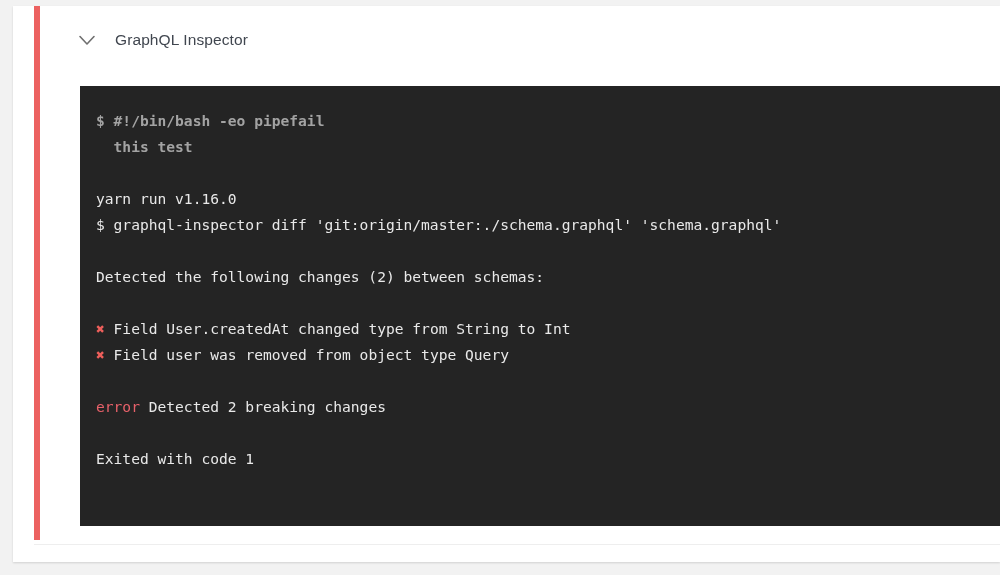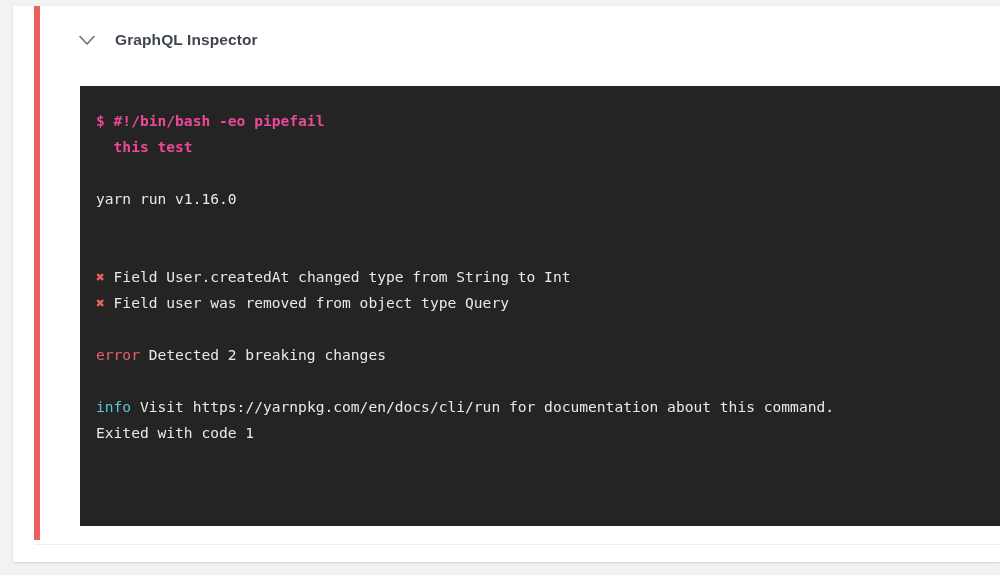--- a/index.html
+++ b/index.html
@@ -63,21 +63,21 @@
     align-items: center;
     justify-content: center;
     color: #6b6b6b;
     flex: 0 0 auto;
   }
   .chevron-icon svg {
     display: block;
   }
   .step-title {
     font-size: 15.5px;
-    font-weight: bold;
+    font-weight: normal;
     color: #40464f;
     letter-spacing: 0.1px;
     white-space: nowrap;
   }
 
   
   .terminal {
     position: absolute;
     left: 67px;
     top: 80px;
@@ -94,21 +94,21 @@
     line-height: 26px;
     color: #e9e9e9;
     padding: 0 16px;
   }
   .line {
     white-space: pre;
     min-height: 26px;
   }
   .line.cmd {
     font-weight: bold;
-    color: #ec4899;
+    color: #a3a3a3;
   }
   .line.blank {
     height: 26px;
   }
   .tok-err {
     color: #e8616a;
   }
   .tok-info {
     color: #57c8d6;
   }
@@ -144,28 +144,29 @@
       </span>
       <span class="step-title">GraphQL Inspector</span>
     </div>
 
     <div class="terminal">
       <div class="term-inner">
           <div class="line cmd">$ #!/bin/bash -eo pipefail</div>
           <div class="line cmd">  this test</div>
           <div class="line blank">&nbsp;</div>
           <div class="line">yarn run v1.16.0</div>
+          <div class="line">$ graphql-inspector diff 'git:origin/master:./schema.graphql' 'schema.graphql'</div>
           <div class="line blank">&nbsp;</div>
+          <div class="line">Detected the following changes (2) between schemas:</div>
           <div class="line blank">&nbsp;</div>
           <div class="line"><span class="tok-x">✖</span> Field User.createdAt changed type from String to Int</div>
           <div class="line"><span class="tok-x">✖</span> Field user was removed from object type Query</div>
           <div class="line blank">&nbsp;</div>
           <div class="line"><span class="tok-err">error</span> Detected 2 breaking changes</div>
           <div class="line blank">&nbsp;</div>
-          <div class="line"><span class="tok-info">info</span> Visit https://yarnpkg.com/en/docs/cli/run for documentation about this command.</div>
           <div class="line">Exited with code 1</div>
         </div>
     </div>
 
     <div class="card-divider"></div>
 
   </div>
 
 </div>
 

